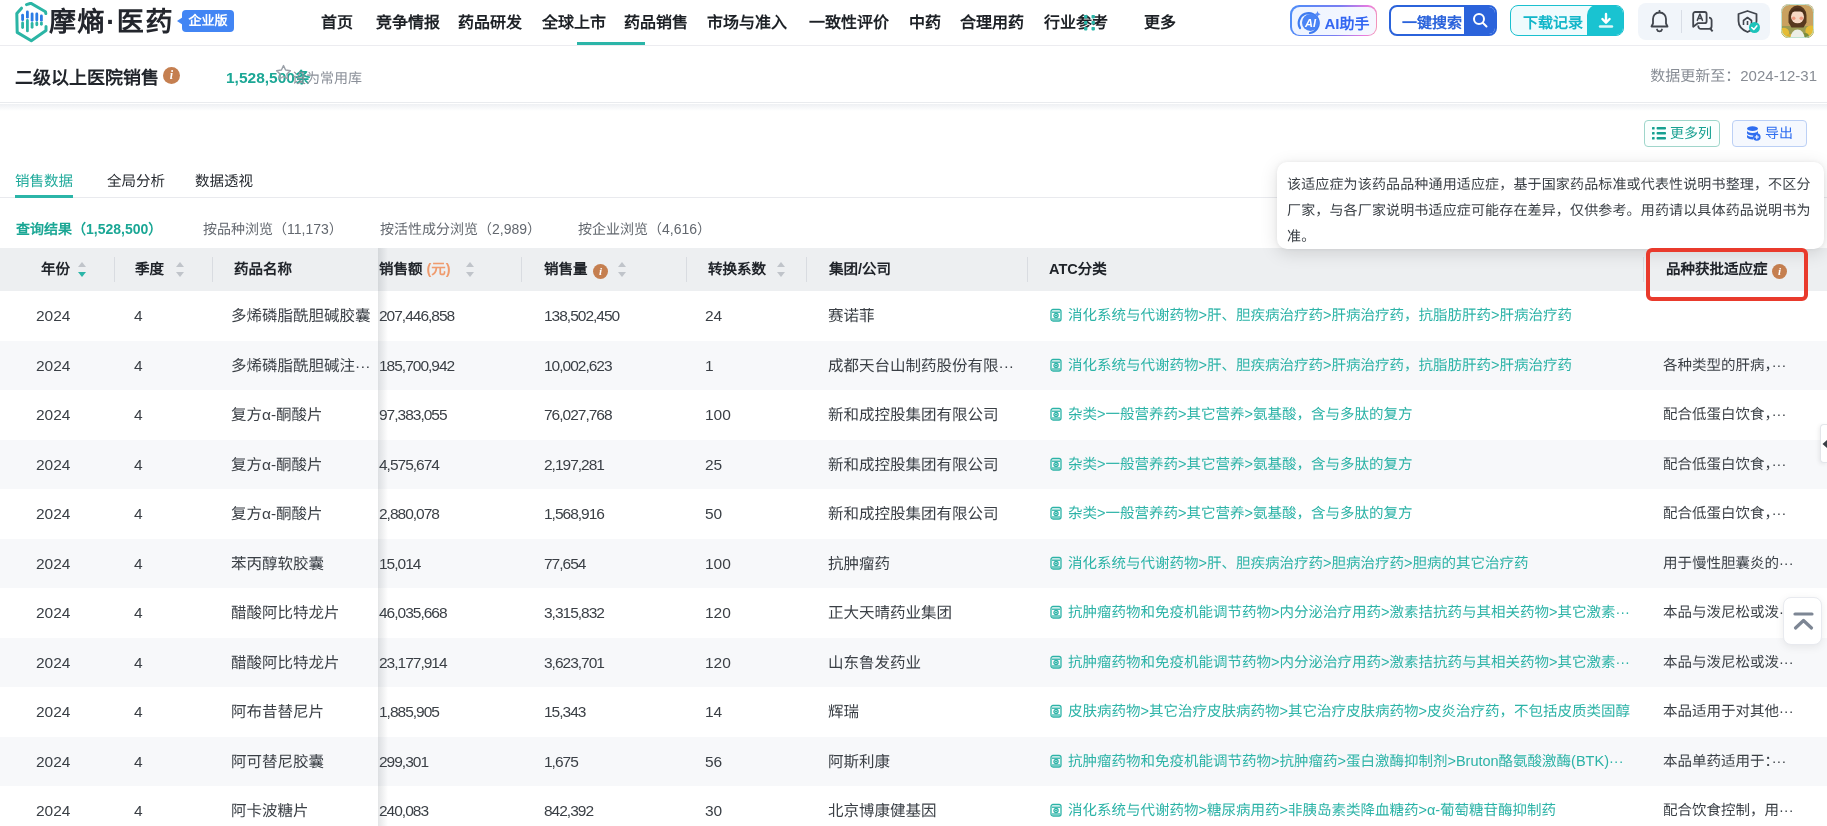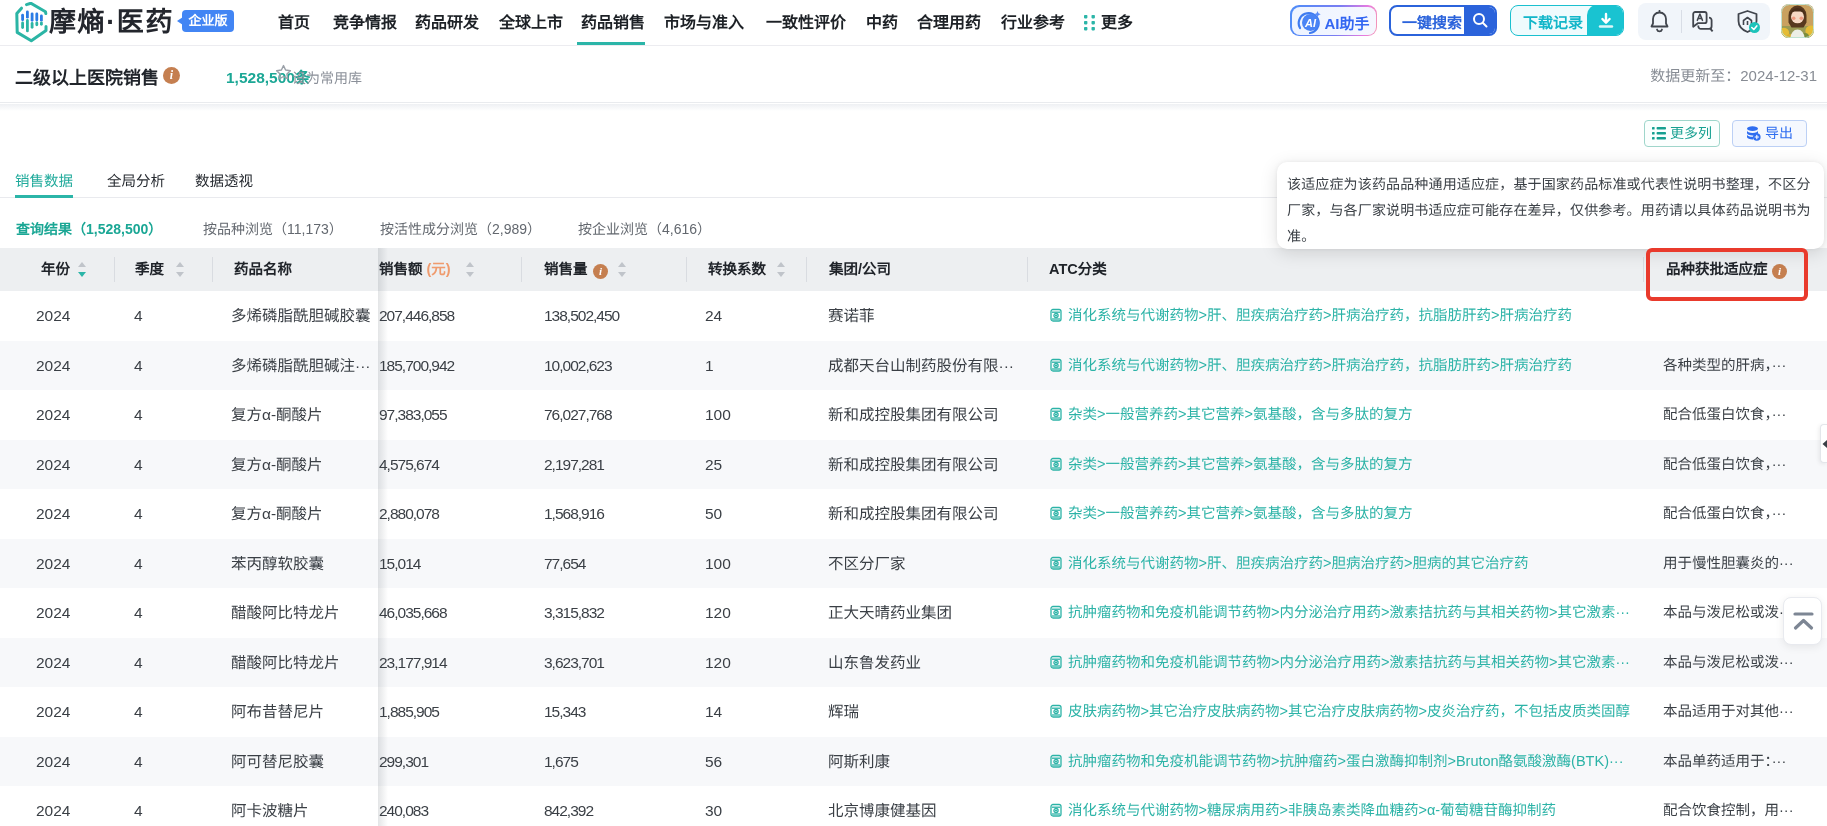--- a/index.html
+++ b/index.html
@@ -2,21 +2,21 @@
 <html lang="zh-CN"><head>
 <meta charset="UTF-8">
 <title>摩熵·医药</title>
 <style>
   * { margin:0; padding:0; box-sizing:border-box; }
   html,body { width:1827px; height:826px; overflow:hidden; }
   body { font-family:"Liberation Sans", sans-serif; background:#fff; position:relative; }
   .abs { position:absolute; }
   
   .nav { position:absolute; left:0; top:0; width:1827px; height:46px; background:#fff; border-bottom:1px solid #ececf0; }
-  .navitem { position:absolute; top:0; height:45px; line-height:45px; font-size:16px; font-weight:700; color:#1d2126; white-space:nowrap; }
+  .navitem { position:absolute; top:0; height:45px; line-height:45px; font-size:16px; font-weight:700; color:#1d2126; white-space:nowrap;margin-left:43px; }
   .brand { position:absolute; left:49px; top:0; height:45px; line-height:45px; font-size:27px; font-weight:700; color:#23262d; letter-spacing:1.6px; }
   .badge { position:absolute; left:182px; top:10px; width:52px; height:22px; background:#4285f4; border-radius:4px; color:#fff; font-size:13px; font-weight:700; text-align:center; line-height:22px; }
   .badge:before { content:""; position:absolute; left:-5px; top:7px; border:4px solid transparent; border-right:6px solid #4285f4; border-left:none; }
   .underline { position:absolute; left:577px; top:42px; width:68px; height:3px; background:#2bb5a8; }
   
   .subbar { position:absolute; left:0; top:46px; width:1827px; height:57px; background:#fff; border-bottom:1px solid #e9ebee; }
   .pagetitle { position:absolute; left:15px; top:17px; font-size:18px; font-weight:700; color:#21252b; }
   .iicon { display:inline-block; width:17px; height:17px; border-radius:50%; background:#c57f50; color:#fff; text-align:center; line-height:17px; font-size:12px; font-family:"Liberation Serif",serif; font-style:italic; font-weight:700; }
   .cnt { position:absolute; left:180px; top:19px; font-size:15.5px; font-weight:700; color:#1ba795;margin-left:46px; }
   .setfav { position:absolute; left:292px; top:21px; font-size:14px; color:#8b9099; }
@@ -345,21 +345,21 @@
         </svg><span>杂类&gt;一般营养药&gt;其它营养&gt;氨基酸，含与多肽的复方</span></div>
 <div class="td ind" style="left:1663px">配合低蛋白饮食，···</div>
 </div>
 <div class="row alt" style="top:538.5px">
 <div class="td" style="left:36px">2024</div>
 <div class="td" style="left:134px">4</div>
 <div class="td" style="left:231px">苯丙醇软胶囊</div>
 <div class="td num" style="left:379px">15,014</div>
 <div class="td num" style="left:544px">77,654</div>
 <div class="td" style="left:705px">100</div>
-<div class="td" style="left:828px">不区分厂家</div>
+<div class="td" style="left:828px">抗肿瘤药</div>
 <div class="td link" style="left:1050px"><svg style="vertical-align:-2px;margin-right:6px" width="12" height="14" viewBox="0 0 12 14" fill="none" stroke="#2cb3a7" stroke-width="1.3">
           <rect x="1" y="1.5" width="10" height="11.5" rx="2"></rect>
           <line x1="2" y1="4.2" x2="10" y2="4.2"></line>
           <line x1="2" y1="11" x2="10" y2="11"></line>
           <circle cx="6" cy="7.6" r="2.1"></circle>
           <line x1="6" y1="6.6" x2="6" y2="8.6" stroke-width="1"></line>
           <line x1="5" y1="7.6" x2="7" y2="7.6" stroke-width="1"></line>
         </svg><span>消化系统与代谢药物&gt;肝、胆疾病治疗药&gt;胆病治疗药&gt;胆病的其它治疗药</span></div>
 <div class="td ind" style="left:1663px">用于慢性胆囊炎的···</div>
 </div>

